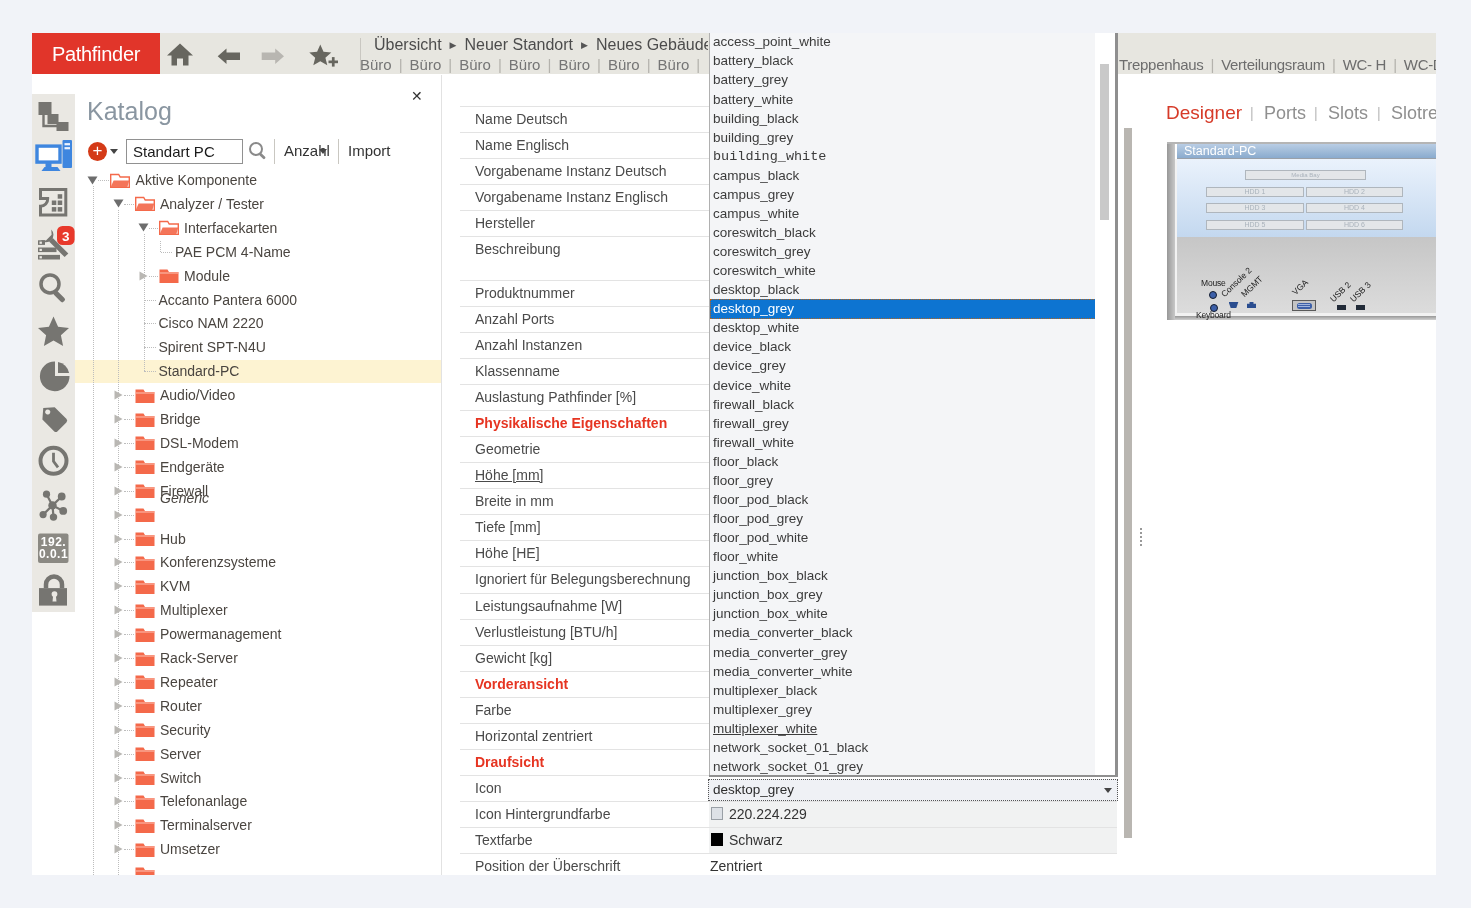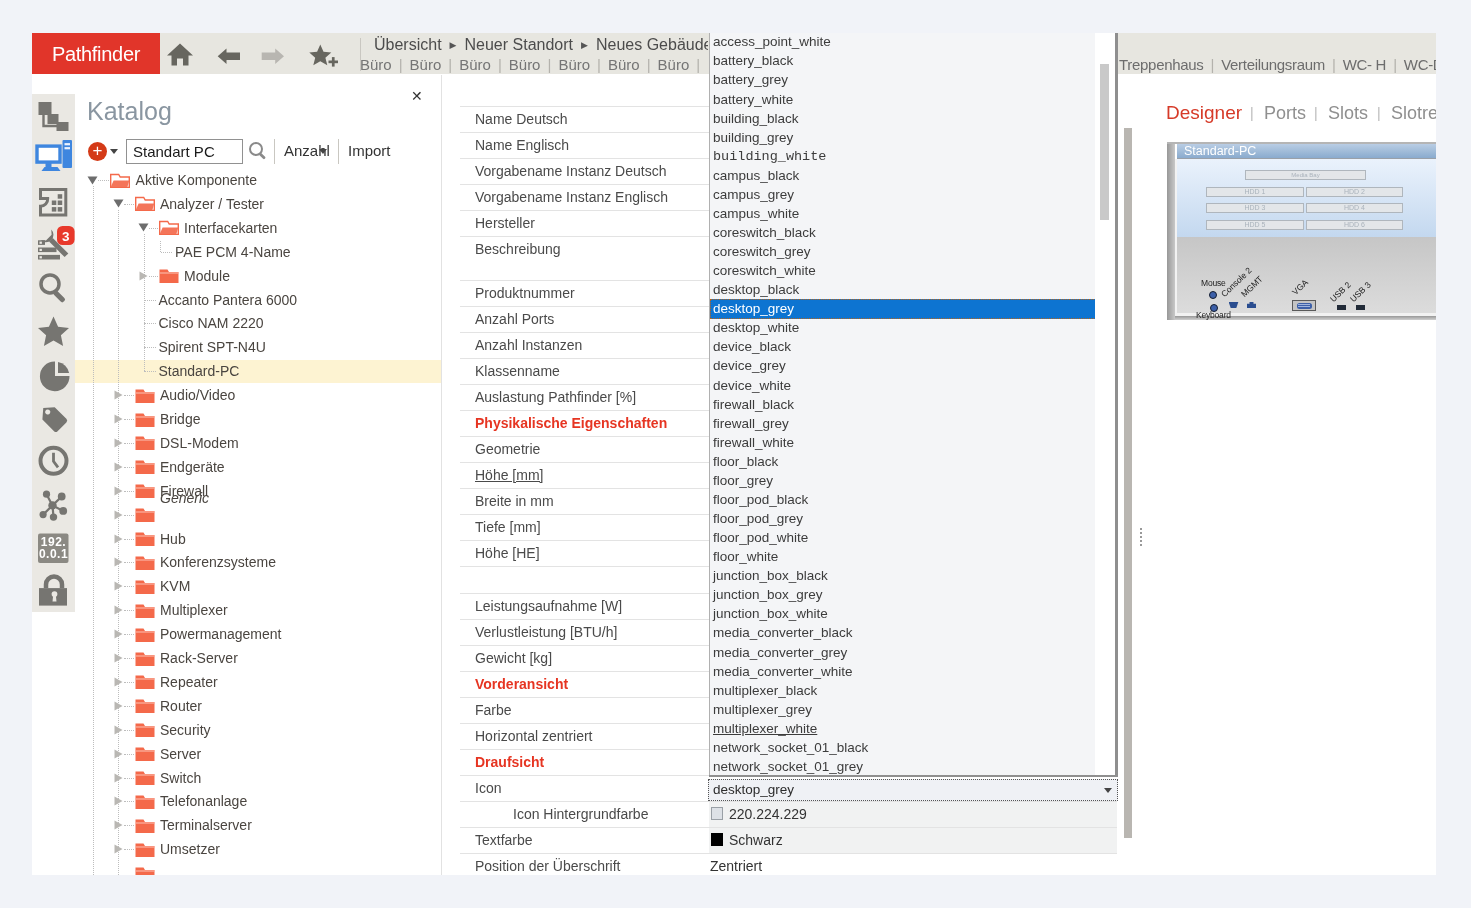--- a/index.html
+++ b/index.html
@@ -415,38 +415,39 @@
     <div class="abs flab" style="top:436px;">Geometrie</div>
     <div class="abs fline" style="top:462px;"></div>
     <div class="abs flab" style="top:462px;text-decoration:underline;">Höhe [mm]</div>
     <div class="abs fline" style="top:488px;"></div>
     <div class="abs flab" style="top:488px;">Breite in mm</div>
     <div class="abs fline" style="top:514px;"></div>
     <div class="abs flab" style="top:514px;">Tiefe [mm]</div>
     <div class="abs fline" style="top:540px;"></div>
     <div class="abs flab" style="top:540px;">Höhe [HE]</div>
     <div class="abs fline" style="top:566px;"></div>
+    <div class="abs flab" style="top:566px;">Ignoriert für Belegungsberechnung</div>
     <div class="abs fline" style="top:593px;"></div>
     <div class="abs flab" style="top:593px;">Leistungsaufnahme [W]</div>
     <div class="abs fline" style="top:619px;"></div>
     <div class="abs flab" style="top:619px;">Verlustleistung [BTU/h]</div>
     <div class="abs fline" style="top:645px;"></div>
     <div class="abs flab" style="top:645px;">Gewicht [kg]</div>
     <div class="abs fline" style="top:671px;"></div>
     <div class="abs flab fred" style="top:671px;">Vorderansicht</div>
     <div class="abs fline" style="top:697px;"></div>
     <div class="abs flab" style="top:697px;">Farbe</div>
     <div class="abs fline" style="top:723px;"></div>
     <div class="abs flab" style="top:723px;">Horizontal zentriert</div>
     <div class="abs fline" style="top:749px;"></div>
     <div class="abs flab fred" style="top:749px;">Draufsicht</div>
     <div class="abs fline" style="top:775px;"></div>
     <div class="abs flab" style="top:775px;">Icon</div>
     <div class="abs fline" style="top:801px;"></div>
-    <div class="abs flab" style="top:801px;margin-left:38px;">Icon Hintergrundfarbe</div>
+    <div class="abs flab" style="top:801px;">Icon Hintergrundfarbe</div>
     <div class="abs fline" style="top:827px;"></div>
     <div class="abs flab" style="top:827px;">Textfarbe</div>
     <div class="abs fline" style="top:853px;"></div>
     <div class="abs flab" style="top:853px;">Position der Überschrift</div>
     <div class="abs" style="left:709px;top:802px;width:408px;height:25px;background:#f1f2f2;"></div>
     <div class="abs" style="left:709px;top:828px;width:408px;height:25px;background:#f1f2f2;"></div>
     <div class="abs swatch" style="left:711px;top:807px;background:#dde1e6;border:1px solid #9aa0a6;"></div>
     <div class="abs" style="left:729px;top:801px;height:26px;line-height:26px;font-size:14px;color:#333;">220.224.229</div>
     <div class="abs swatch" style="left:711px;top:833px;background:#000;"></div>
     <div class="abs" style="left:729px;top:827px;height:26px;line-height:26px;font-size:14px;color:#333;">Schwarz</div>

